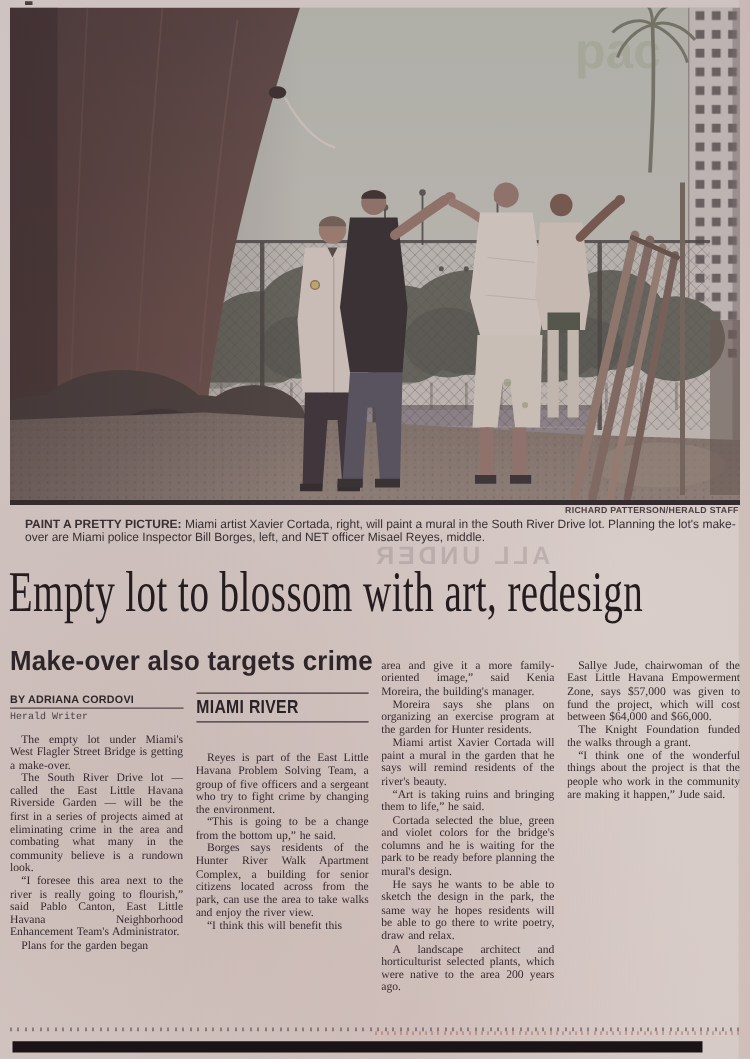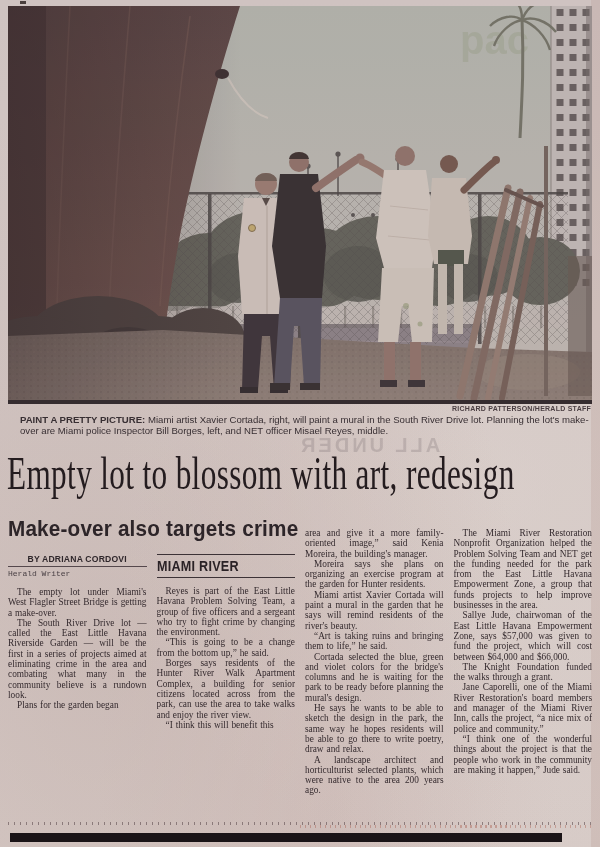--- a/index.html
+++ b/index.html
@@ -57,28 +57,28 @@
   .bodygrid{
     position:absolute;left:8px;top:528px;width:584px;height:300px;
     display:grid;grid-template-columns:repeat(4,1fr);column-gap:10px;
   }
   .col{overflow:hidden;}
   .col.pad-top{padding-top:26px;}
 
   .byline-block{margin-bottom:9px;}
   .byline-name{
     font-family:"Liberation Sans",sans-serif;font-weight:bold;font-size:8.6px;
-    color:#2f272b;letter-spacing:.2px;text-align:center;
+    color:#2f272b;letter-spacing:.2px;
   }
   .byline-rule{border:0;border-top:1.4px solid #55484c;margin:2px 0 2px 0;}
   .byline-title{font-family:Liberation Mono, monospace;font-size:8px;color:#4a4045;}
 
   .kicker-block{
     border-top:1.6px solid #3c3236;border-bottom:1.6px solid #3c3236;
-    padding:2px 0 3px 0;margin-bottom:8px;
+    padding:2px 0 3px 0;margin-bottom:24px;
   }
   .kicker{
     font-family:"Liberation Sans",sans-serif;font-weight:bold;font-size:15px;
     color:#2a2226;transform:scaleX(.84);transform-origin:left center;
     white-space:nowrap;letter-spacing:.3px;
   }
 
   .col p{
     margin:0;font-size:9.3px;line-height:10.3px;text-align:justify;
     color:#342a2e;text-indent:9px;word-spacing:.6px;
@@ -325,20 +325,21 @@
   <div class="bodygrid">
 
     <div class="col pad-top">
       <div class="byline-block">
         <div class="byline-name">BY ADRIANA CORDOVI</div>
         <hr class="byline-rule">
         <div class="byline-title">Herald Writer</div>
       </div>
       <p>The empty lot under Miami's West Flagler Street Bridge is getting a make-over.</p>
       <p>The South River Drive lot — called the East Little Havana Riverside Garden — will be the first in a series of projects aimed at eliminating crime in the area and combating what many in the community believe is a rundown look.</p>
+      <p>“I foresee this area next to the river is really going to flourish,” said Pablo Canton, East Little Havana Neighborhood Enhancement Team's Administrator.</p>
       <p>Plans for the garden began</p>
     </div>
 
     <div class="col pad-top">
       <div class="kicker-block">
         <div class="kicker">MIAMI RIVER</div>
       </div>
       <p>Reyes is part of the East Little Havana Problem Solving Team, a group of five officers and a sergeant who try to fight crime by changing the environment.</p>
       <p>“This is going to be a change from the bottom up,” he said.</p>
       <p>Borges says residents of the Hunter River Walk Apartment Complex, a building for senior citizens located across from the park, can use the area to take walks and enjoy the river view.</p>
@@ -349,24 +350,22 @@
       <p class="noindent">area and give it a more family-oriented image,” said Kenia Moreira, the building's manager.</p>
       <p>Moreira says she plans on organizing an exercise program at the garden for Hunter residents.</p>
       <p>Miami artist Xavier Cortada will paint a mural in the garden that he says will remind residents of the river's beauty.</p>
       <p>“Art is taking ruins and bringing them to life,” he said.</p>
       <p>Cortada selected the blue, green and violet colors for the bridge's columns and he is waiting for the park to be ready before planning the mural's design.</p>
       <p>He says he wants to be able to sketch the design in the park, the same way he hopes residents will be able to go there to write poetry, draw and relax.</p>
       <p>A landscape architect and horticulturist selected plants, which were native to the area 200 years ago.</p>
     </div>
 
     <div class="col">
-      <p>The Miami River Restoration Nonprofit Organization helped the Problem Solving Team and NET get the funding needed for the park from the East Little Havana Empowerment Zone, a group that funds projects to help improve businesses in the area.</p>
       <p>Sallye Jude, chairwoman of the East Little Havana Empowerment Zone, says $57,000 was given to fund the project, which will cost between $64,000 and $66,000.</p>
       <p>The Knight Foundation funded the walks through a grant.</p>
-      <p>Jane Caporelli, one of the Miami River Restoration's board members and manager of the Miami River Inn, calls the project, “a nice mix of police and community.”</p>
       <p>“I think one of the wonderful things about the project is that the people who work in the community are making it happen,” Jude said.</p>
     </div>
 
   </div>
 
   <div class="perf-strip"></div>
   <div class="perf-strip red"></div>
   <div class="bottom-bar"></div>
 
 </div>

